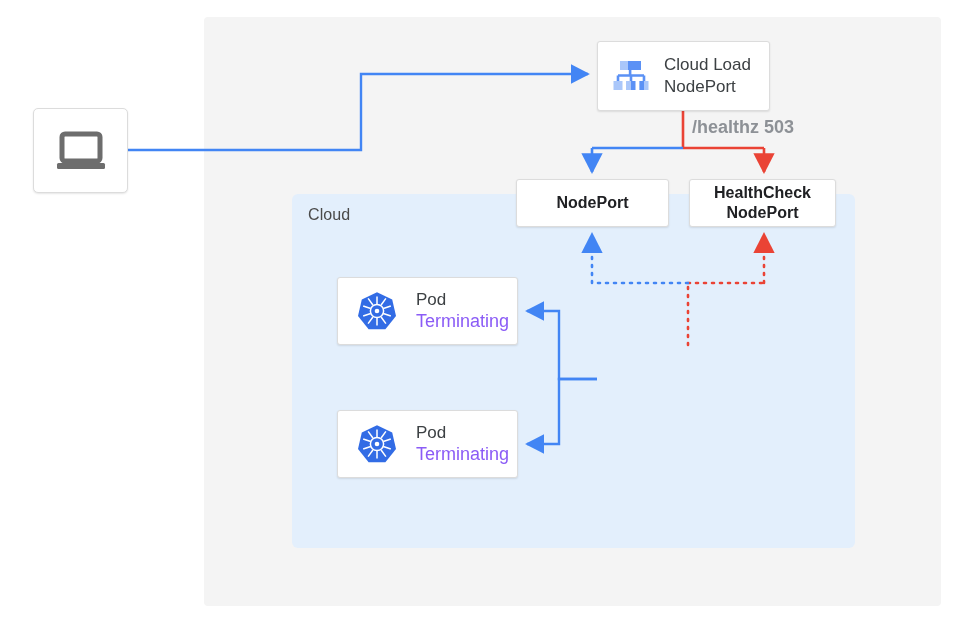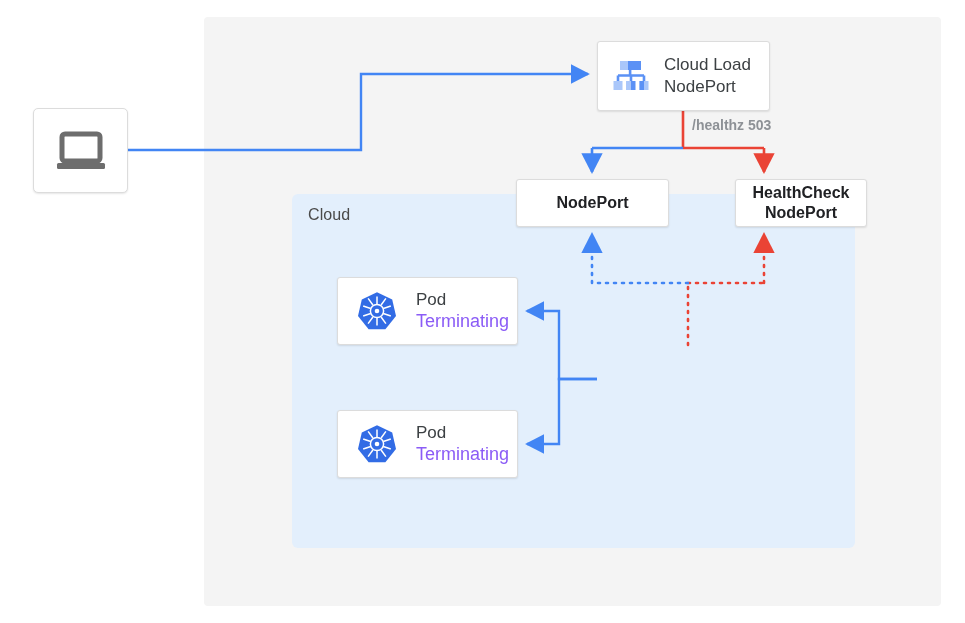--- a/index.html
+++ b/index.html
@@ -9,36 +9,36 @@
   .panel-outer{position:absolute;left:204px;top:17px;width:737px;height:589px;background:#f4f4f4;border-radius:4px;}
   .panel-nodes{position:absolute;left:292px;top:194px;width:563px;height:354px;background:#e3effc;border-radius:6px;}
   .nodes-label{position:absolute;left:308px;top:206px;font-size:16px;color:#4a4a4a;letter-spacing:.1px;}
 
   .card{position:absolute;background:#ffffff;border:1px solid #dcdcdc;border-radius:3px;
         box-shadow:0 1px 2px rgba(0,0,0,0.10);box-sizing:border-box;}
 
   .card-laptop{left:33px;top:108px;width:95px;height:85px;border-radius:5px;}
   .card-lb{left:597px;top:41px;width:173px;height:70px;}
   .card-nodeport{left:516px;top:179px;width:153px;height:48px;}
-  .card-hcnodeport{left:689px;top:179px;width:132px;height:48px;margin-left:46px;}
+  .card-hcnodeport{left:689px;top:179px;width:147px;height:48px;}
   .card-pod1{left:337px;top:277px;width:181px;height:68px;}
   .card-pod2{left:337px;top:410px;width:181px;height:68px;}
   .card-kubeproxy{left:597px;top:345px;width:183px;height:68px;}
 
   .card-inner{display:flex;align-items:center;height:100%;}
   .ico{flex:0 0 auto;display:flex;align-items:center;justify-content:center;}
   .labels{display:flex;flex-direction:column;justify-content:center;}
 
   .t-main{font-size:17px;color:#3c4043;line-height:1.28;white-space:nowrap;}
   .t-sub{font-size:18px;color:#8b5cf6;line-height:1.28;white-space:nowrap;}
   .t-bold{font-size:16px;font-weight:bold;color:#202124;text-align:center;width:100%;line-height:1.22;}
 
   .center-txt{display:flex;align-items:center;justify-content:center;height:100%;}
 
-  .healthz{position:absolute;left:692px;top:117px;font-size:14px;font-weight:bold;color:#8d9196;white-space:nowrap;}
+  .healthz{position:absolute;left:692px;top:117px;font-size:18px;font-weight:bold;color:#8d9196;white-space:nowrap;}
 
   svg.wires{position:absolute;left:0;top:0;width:965px;height:623px;pointer-events:none;}
 </style>
 </head>
 <body>
 
 <div id="canvas">
 
   <div class="panel-outer"></div>
   <div class="panel-nodes"></div>

